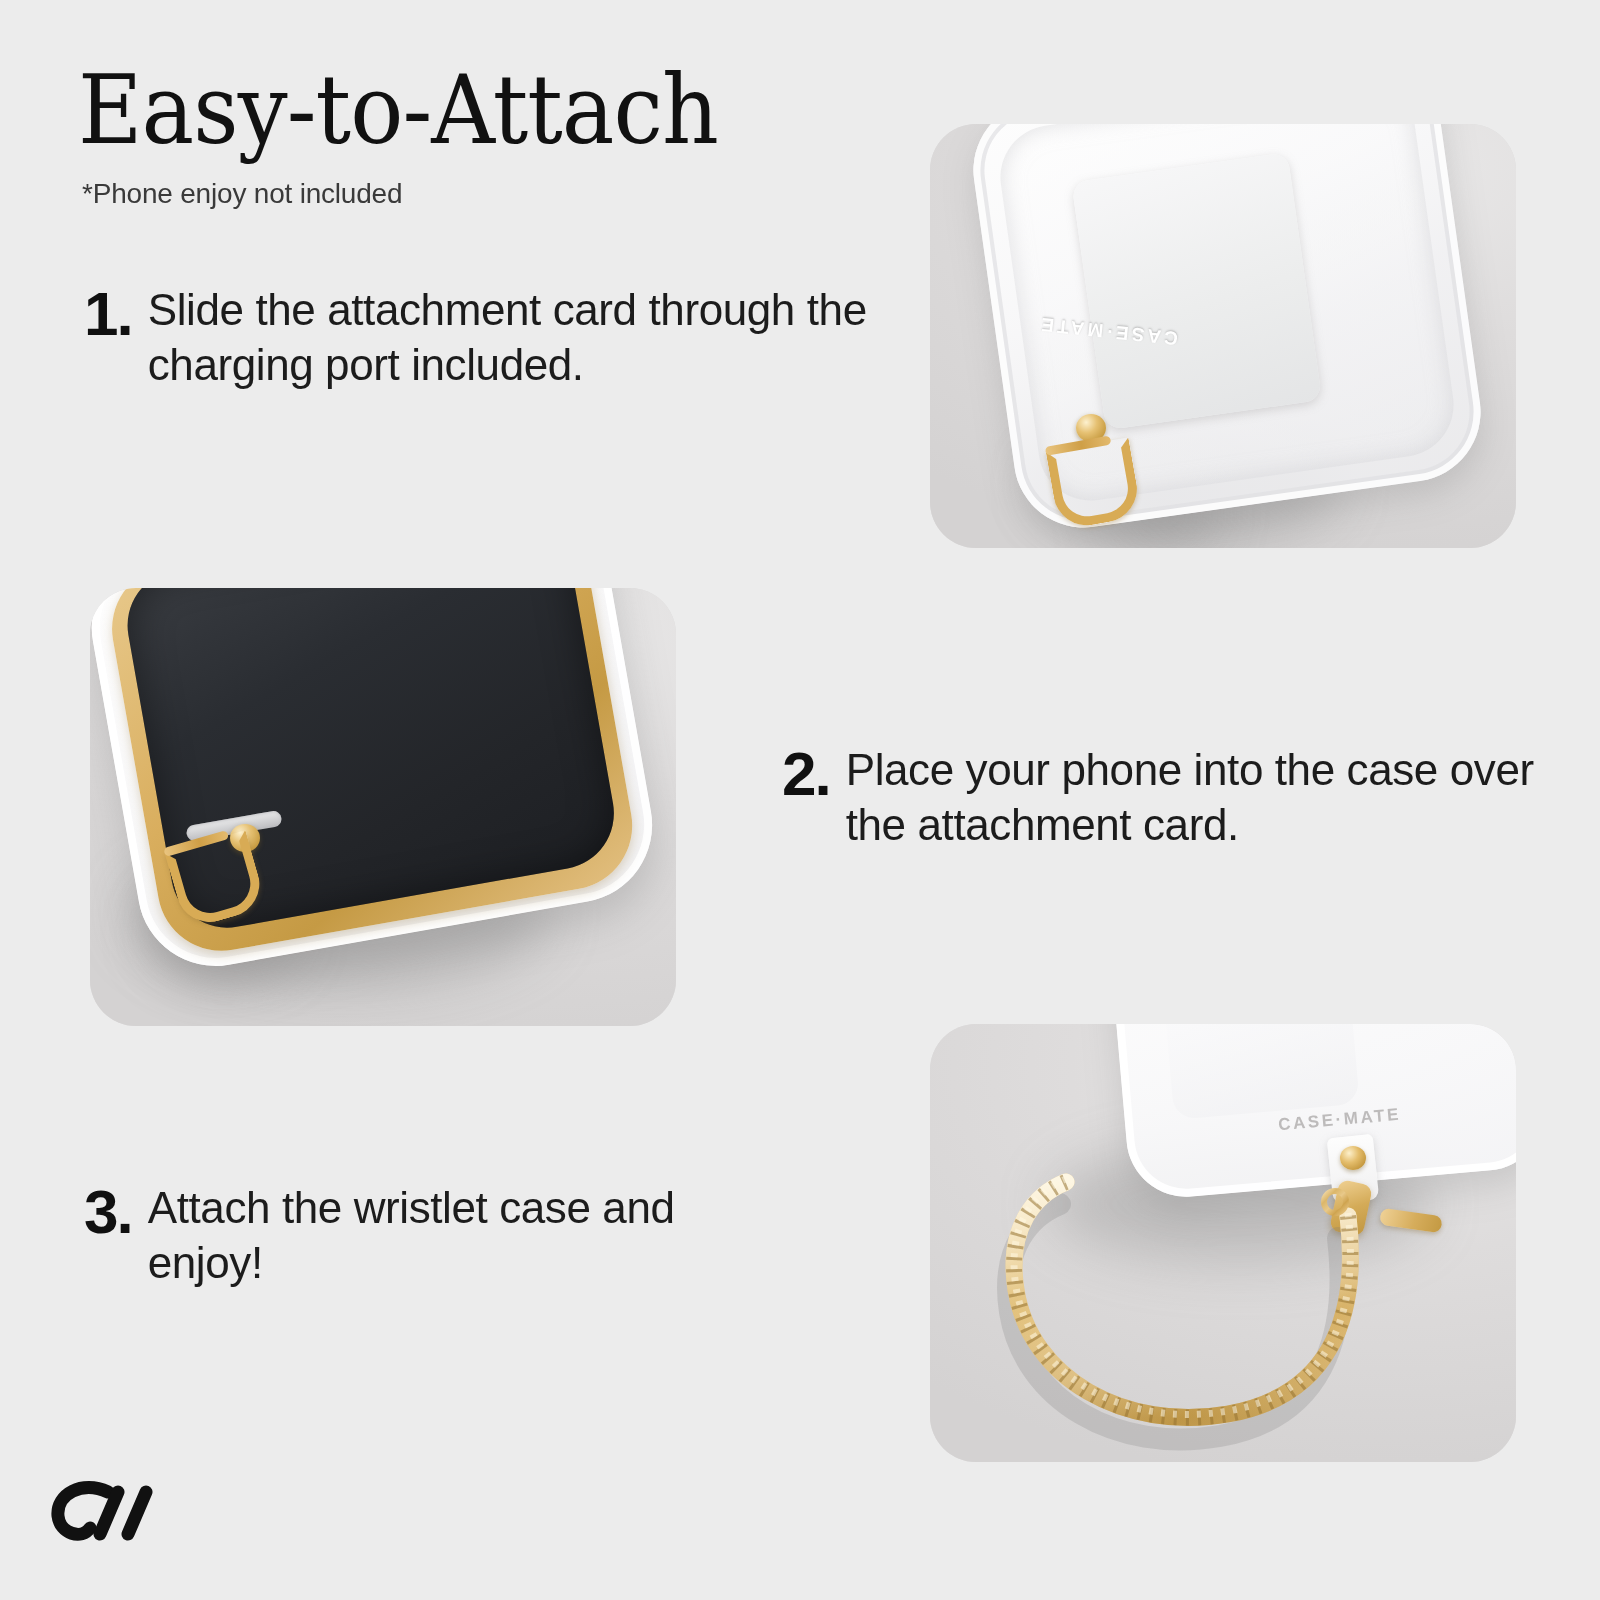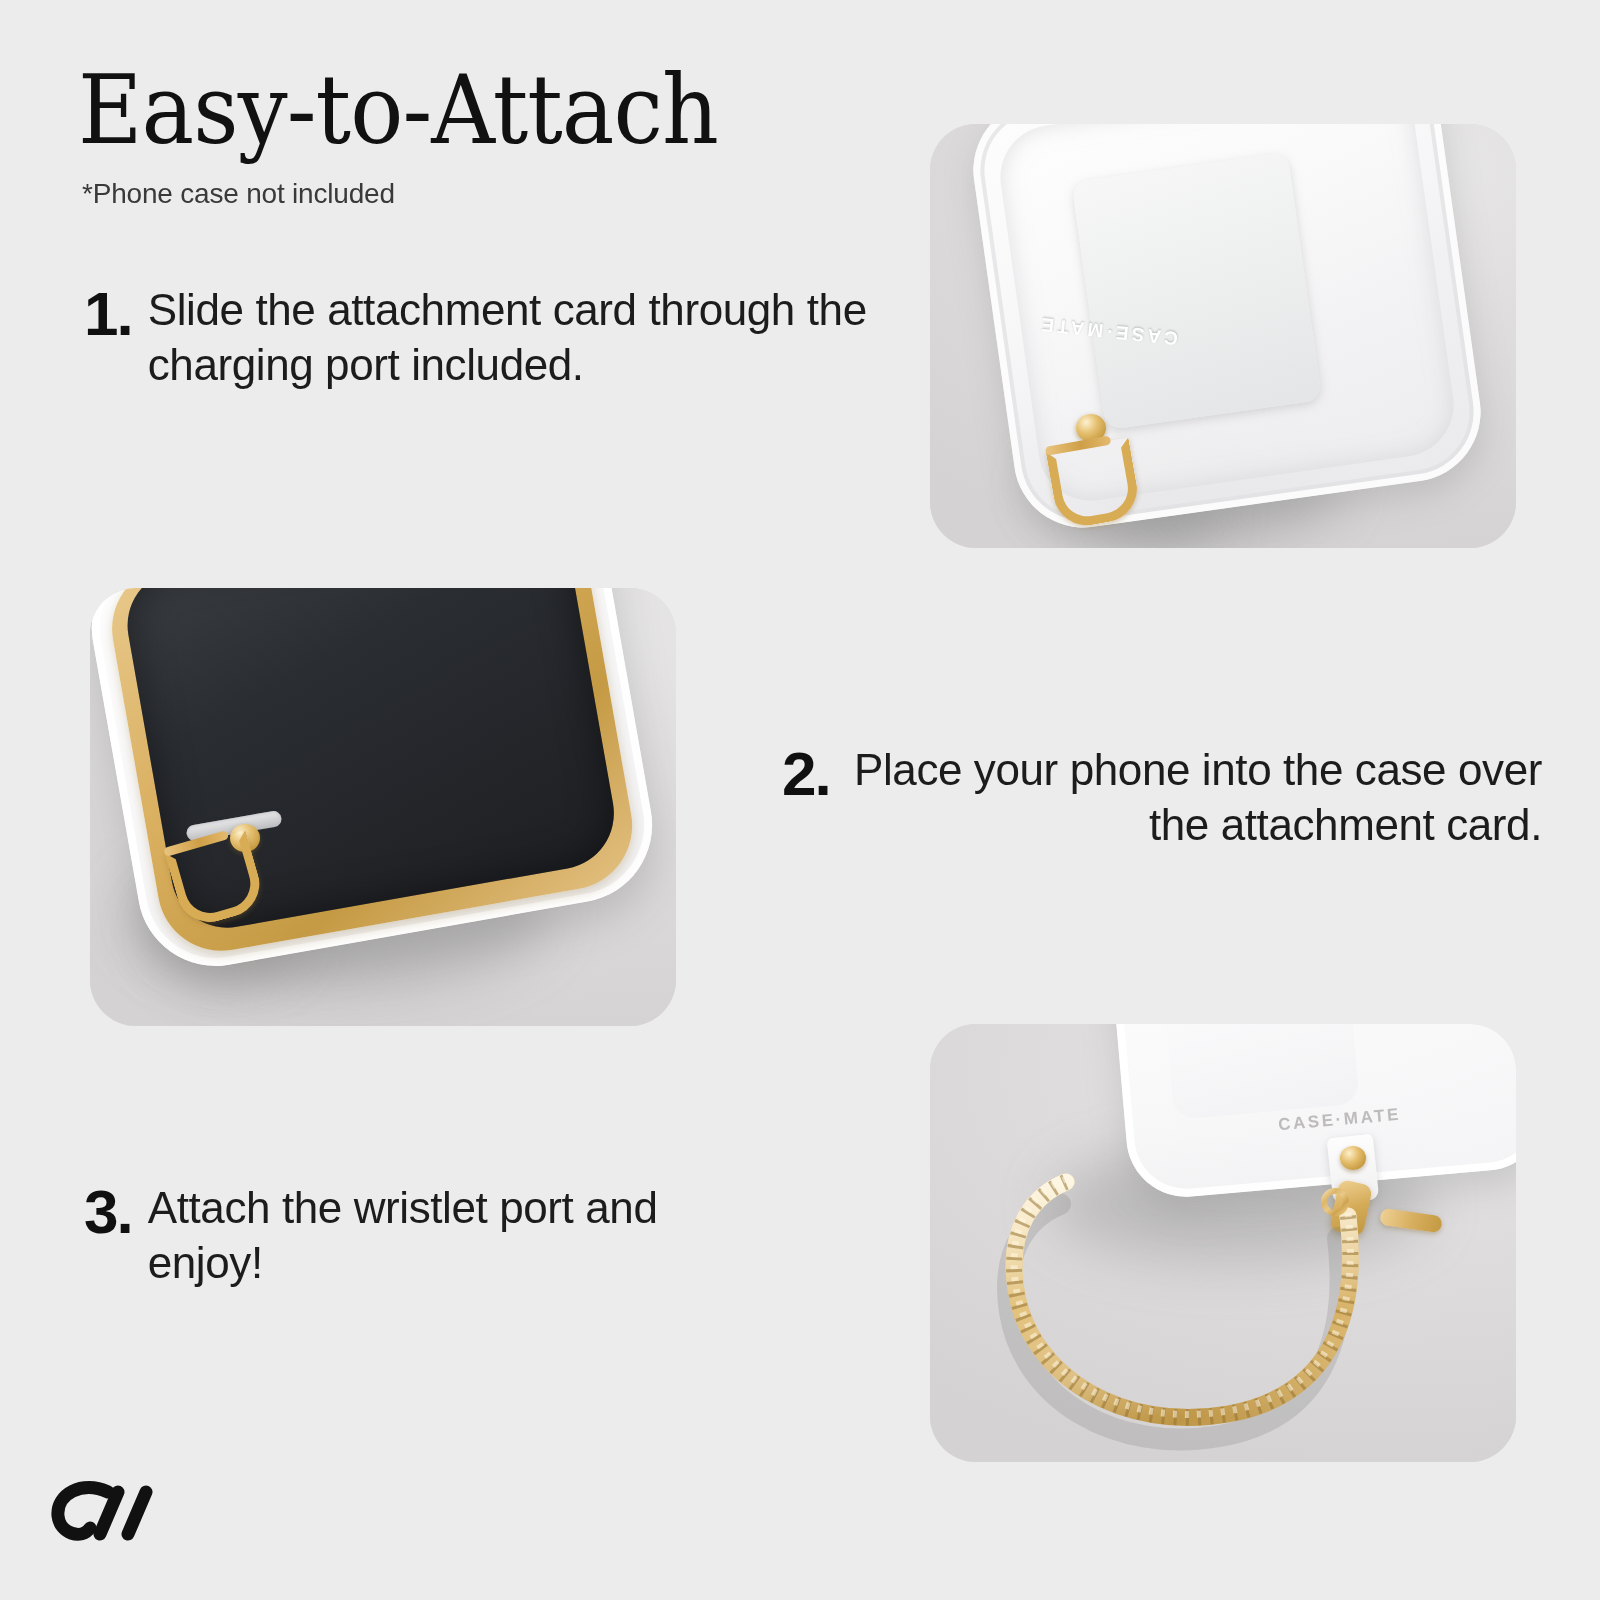--- a/index.html
+++ b/index.html
@@ -65,21 +65,21 @@
   }
   .step-text {
     font-size: 44px;
     line-height: 1.25;
     color: #1c1c1c;
     letter-spacing: -0.4px;
     font-weight: 400;
   }
   .step-1 { left: 84px;  top: 282px; width: 820px; }
   .step-2 { left: 782px; top: 742px; width: 760px; justify-content: flex-start; }
-  .step-2 .step-text { text-align: right; }
+  .step-2 .step-text { }
   .step-3 { left: 84px;  top: 1180px; width: 700px; }
 
   
   .panel {
     position: absolute;
     border-radius: 46px;
     overflow: hidden;
     background: #dcdbdb;
   }
   .panel-1 { left: 930px; top: 124px;  width: 586px; height: 424px; }
@@ -333,35 +333,35 @@
     height: 74px;
   }
 </style>
 </head>
 <body>
 
 <div class="stage">
 
   <div class="headline">Easy-to-Attach</div>
 
-  <div class="subnote">*Phone case not included</div>
+  <div class="subnote">*Phone enjoy not included</div>
 
   <div class="step step-1">
     <div class="step-num">1.</div>
     <div class="step-text">Slide the attachment card through the charging port included.</div>
   </div>
 
   <div class="step step-2">
     <div class="step-num">2.</div>
     <div class="step-text">Place your phone into the case over the attachment card.</div>
   </div>
 
   <div class="step step-3">
     <div class="step-num">3.</div>
-    <div class="step-text">Attach the wristlet port and enjoy!</div>
+    <div class="step-text">Attach the wristlet case and enjoy!</div>
   </div>
 
   <div class="panel panel-1">
     <div class="panel-bg"></div>
 
     <div class="shadow-blob" style="left:110px; top:300px; width:300px; height:120px;"></div>
     <div class="shadow-blob" style="left:170px; top:346px; width:120px; height:90px; background:rgba(120,118,118,0.22);"></div>
 
     <div class="p1-case">
       <div class="p1-case-body"></div>

